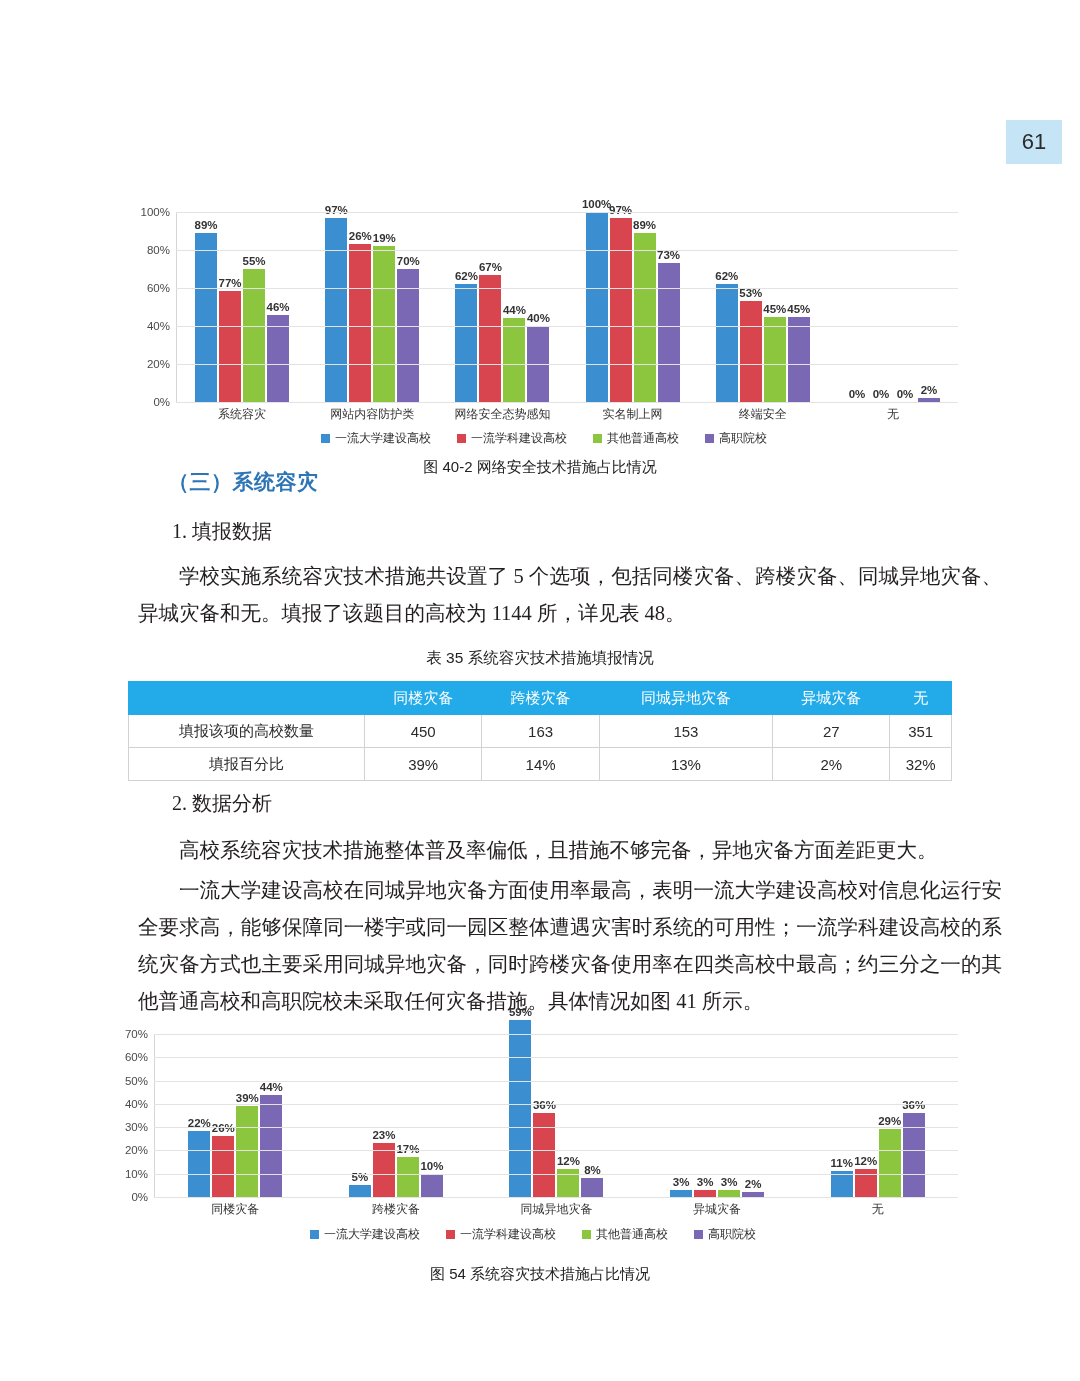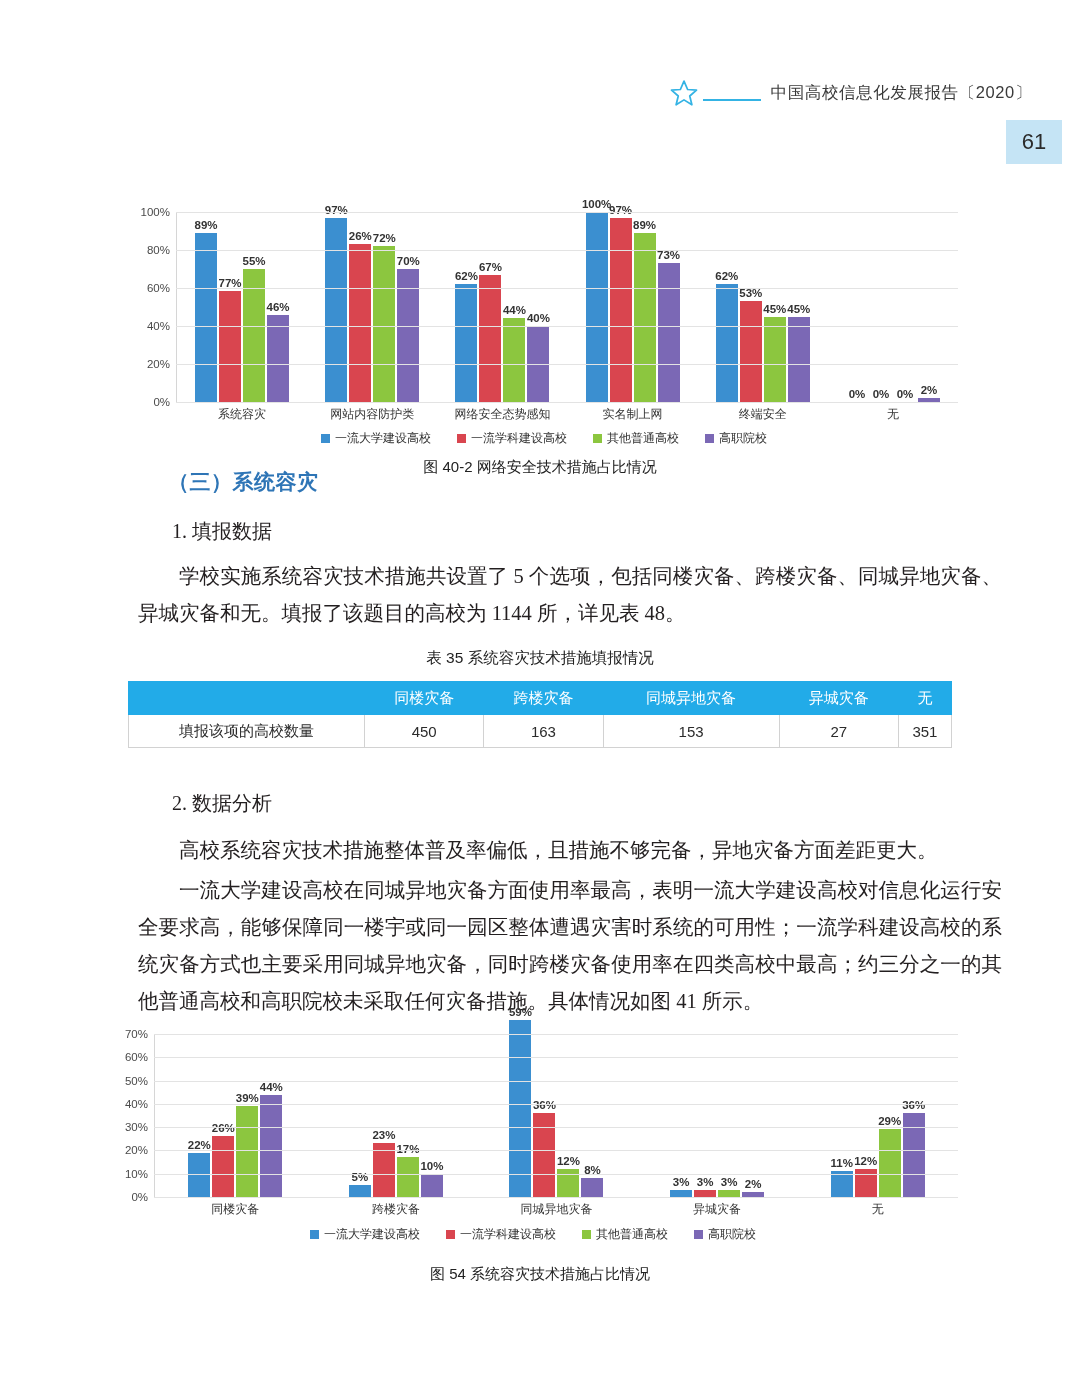--- a/index.html
+++ b/index.html
@@ -126,27 +126,20 @@
   table.data thead th {
     background:#22abe8; color:#ffffff; border-color:#22abe8;
   }
   table.data thead th.blank { background:#22abe8; }
   table.data td.rowhead { width:236px; }
 </style>
 </head>
 <body>
 
 <div class="page-header">
-  <div class="hdr-inner">
-    <svg class="star-icon" viewBox="0 0 24 24">
-      <polygon points="12,2.5 14.9,9.2 22,9.7 16.6,14.4 18.3,21.4 12,17.5 5.7,21.4 7.4,14.4 2,9.7 9.1,9.2" fill="none" stroke="#34b3e4" stroke-width="1.4" stroke-linejoin="round"></polygon>
-    </svg>
-    <div class="hdr-rule"></div>
-    <div class="hdr-title">中国高校信息化发展报告〔2020〕</div>
-  </div>
   <div class="page-badge">61</div>
 </div>
 
 <div class="chart" id="chart0" style="left:130px; top:212px; width:828px; height:250px;">
   <div class="plot" style="position:absolute; left:0; top:0; right:0; height:190px;">
     <div class="yaxis">
         <div class="ytick" style="top: 190px;">0%</div>
         <div class="ytick" style="top: 152px;">20%</div>
         <div class="ytick" style="top: 114px;">40%</div>
         <div class="ytick" style="top: 76px;">60%</div>
@@ -183,21 +176,21 @@
               <span class="blabel">97%</span>
             </div>
           </div>
           <div class="barwrap">
             <div class="bar" style="height: 157.7px; background: rgb(217, 69, 79);">
               <span class="blabel">26%</span>
             </div>
           </div>
           <div class="barwrap">
             <div class="bar" style="height: 155.8px; background: rgb(140, 198, 63);">
-              <span class="blabel">72%</span>
+              <span class="blabel">19%</span>
             </div>
           </div>
           <div class="barwrap">
             <div class="bar" style="height: 133px; background: rgb(123, 104, 181);">
               <span class="blabel">70%</span>
             </div>
           </div>
         </div>
         <div class="group">
           <div class="barwrap">
@@ -342,20 +335,28 @@
   </thead>
   <tbody>
       <tr>
         <td class="rowhead">填报该项的高校数量</td>
         <td>450</td>
         <td>163</td>
         <td>153</td>
         <td>27</td>
         <td>351</td>
       </tr>
+      <tr>
+        <td class="rowhead">填报百分比</td>
+        <td>39%</td>
+        <td>14%</td>
+        <td>13%</td>
+        <td>2%</td>
+        <td>32%</td>
+      </tr>
     </tbody>
 </table>
 
 <div class="sub-head" style="top:790px;">2. 数据分析</div>
 <div class="para indent" style="top:832px;">高校系统容灾技术措施整体普及率偏低，且措施不够完备，异地灾备方面差距更大。</div>
 <div class="para indent" style="top:872px;">一流大学建设高校在同城异地灾备方面使用率最高，表明一流大学建设高校对信息化运行安全要求高，能够保障同一楼宇或同一园区整体遭遇灾害时系统的可用性；一流学科建设高校的系统灾备方式也主要采用同城异地灾备，同时跨楼灾备使用率在四类高校中最高；约三分之一的其他普通高校和高职院校未采取任何灾备措施。具体情况如图 41 所示。</div>
 
 <div class="chart" id="chart1" style="left:108px; top:1034px; width:850px; height:230px;">
   <div class="plot" style="position:absolute; left:0; top:0; right:0; height:163px;">
     <div class="yaxis">
@@ -365,21 +366,21 @@
         <div class="ytick" style="top: 93.1429px;">30%</div>
         <div class="ytick" style="top: 69.8571px;">40%</div>
         <div class="ytick" style="top: 46.5714px;">50%</div>
         <div class="ytick" style="top: 23.2857px;">60%</div>
         <div class="ytick" style="top: 0px;">70%</div>
       </div>
     <div class="axisline-y"></div>
     <div class="groups">
         <div class="group">
           <div class="barwrap">
-            <div class="bar" style="height: 44px; background: rgb(59, 143, 208);">
+            <div class="bar" style="height: 66px; background: rgb(59, 143, 208);">
               <span class="blabel">22%</span>
             </div>
           </div>
           <div class="barwrap">
             <div class="bar" style="height: 60.5429px; background: rgb(217, 69, 79);">
               <span class="blabel">26%</span>
             </div>
           </div>
           <div class="barwrap">
             <div class="bar" style="height: 90.8143px; background: rgb(140, 198, 63);">

